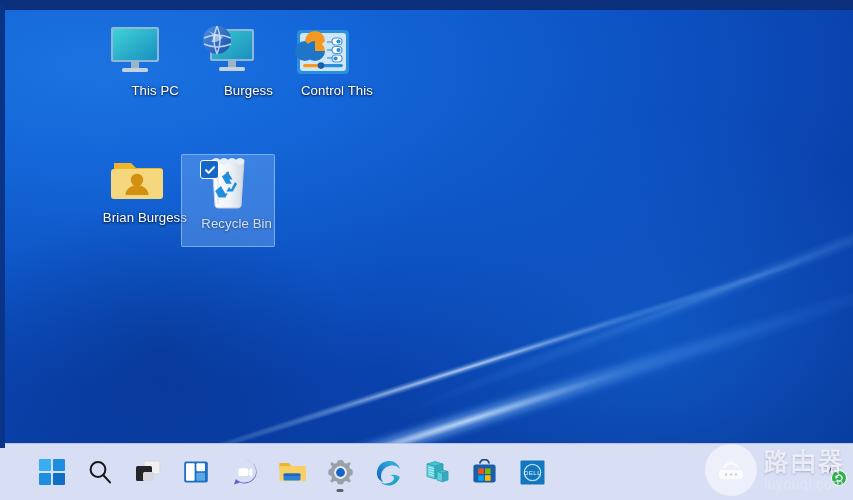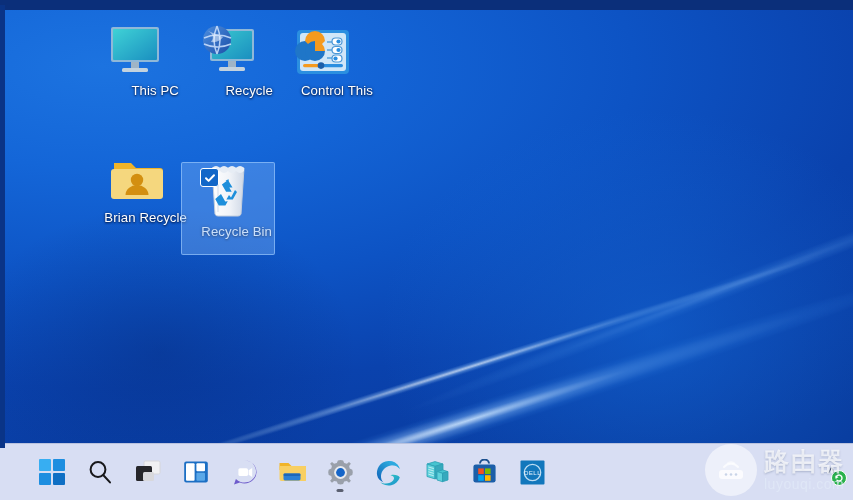--- a/index.html
+++ b/index.html
@@ -215,21 +215,21 @@
             </defs>
             <rect x="10" y="6" width="44" height="32" rx="2" fill="#8fb8d8"></rect>
             <rect x="12" y="8" width="40" height="28" rx="1" fill="url(#gScr2)"></rect>
             <rect x="28" y="38" width="8" height="6" fill="#9fb4c6"></rect>
             <rect x="19" y="44" width="26" height="4" rx="1.6" fill="#c3d2de"></rect>
             <circle cx="17" cy="17" r="14" fill="url(#gGlobe)"></circle>
             <path d="M4 15 Q17 9 31 15 M4 21 Q17 27 31 21 M17 3 Q11 17 17 31 M17 3 Q23 17 17 31" stroke="#cfe3ff" stroke-width="1.5" fill="none" opacity=".85"></path>
             <path d="M8 8 q8 4 3 11 q8 1 12 -5" fill="#eef6ff" opacity=".55"></path>
           </svg>
         </div>
-        <span class="lbl">Recycle</span>
+        <span class="lbl">Burgess</span>
       </div>
 
       <div class="dicon wide" style="left:270px; top:14px;">
         <div class="glyph">
           <svg width="58" height="50" viewBox="0 0 58 50">
             <rect x="3" y="3" width="52" height="44" rx="4" fill="#2b8fe0"></rect>
             <rect x="6" y="6" width="46" height="38" rx="3" fill="#cfe6f8"></rect>
             <path d="M21 24 a10 10 0 1 1 10 -10 z" fill="#f59a1e"></path>
             <path d="M21 24 a10 10 0 1 0 -10 -10 z" fill="#1f76c8" transform="rotate(180 16 19)"></path>
             <circle cx="21" cy="24" r="10" fill="none"></circle>
@@ -252,24 +252,24 @@
 
       <div class="dicon wide" style="left:84px; top:141px;">
         <div class="glyph">
           <svg width="56" height="50" viewBox="0 0 56 50">
             <path d="M5 9 h17 l5 5 h24 a3 3 0 0 1 3 3 v4 H5 z" fill="#f0b429"></path>
             <path d="M5 15 h46 a3 3 0 0 1 3 3 v24 a3 3 0 0 1 -3 3 H5 a3 3 0 0 1 -3 -3 V18 a3 3 0 0 1 3 -3 z" fill="#f5d77e"></path>
             <circle cx="28" cy="26" r="6.2" fill="#d38f10"></circle>
             <path d="M16.5 41 a11.5 10 0 0 1 23 0 z" fill="#d38f10"></path>
           </svg>
         </div>
-        <span class="lbl">Brian Recycle</span>
-      </div>
-
-      <div class="dicon selected" style="left:181px; top:155px;">
+        <span class="lbl">Brian Burgess</span>
+      </div>
+
+      <div class="dicon selected" style="left:181px; top:147px;">
         <div class="sel-box"></div>
         <div class="check-badge">
           <svg viewBox="0 0 12 12">
               <path d="M2 6.3 L4.6 8.9 L10 3.2" stroke="#fff" stroke-width="2" fill="none" stroke-linecap="round" stroke-linejoin="round"></path>
             </svg>
         </div>
         <div class="glyph" style="position:relative; z-index:4;">
           <svg width="48" height="56" viewBox="0 0 48 56">
             <defs>
                 <linearGradient id="gBin" x1="0" y1="0" x2="1" y2="0">

